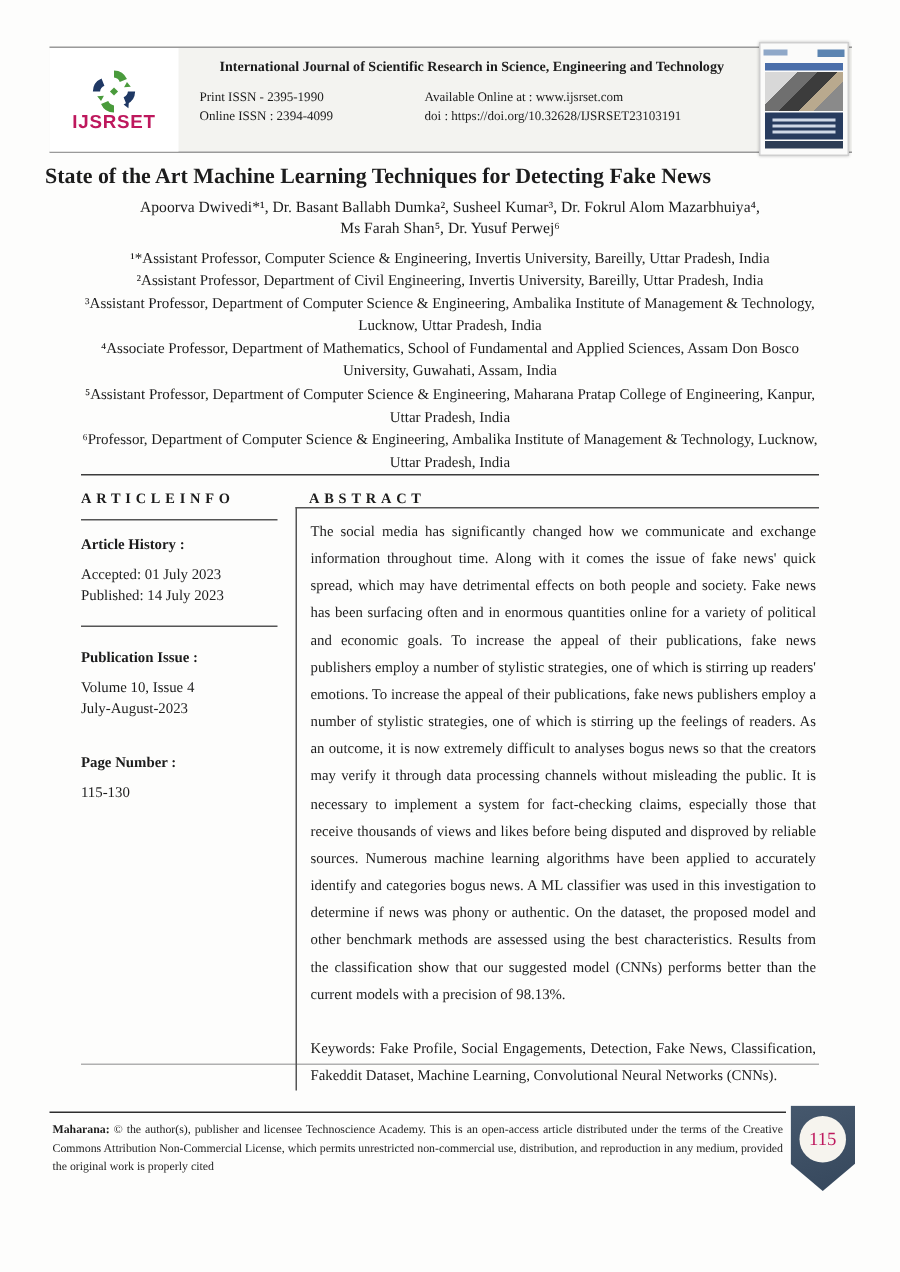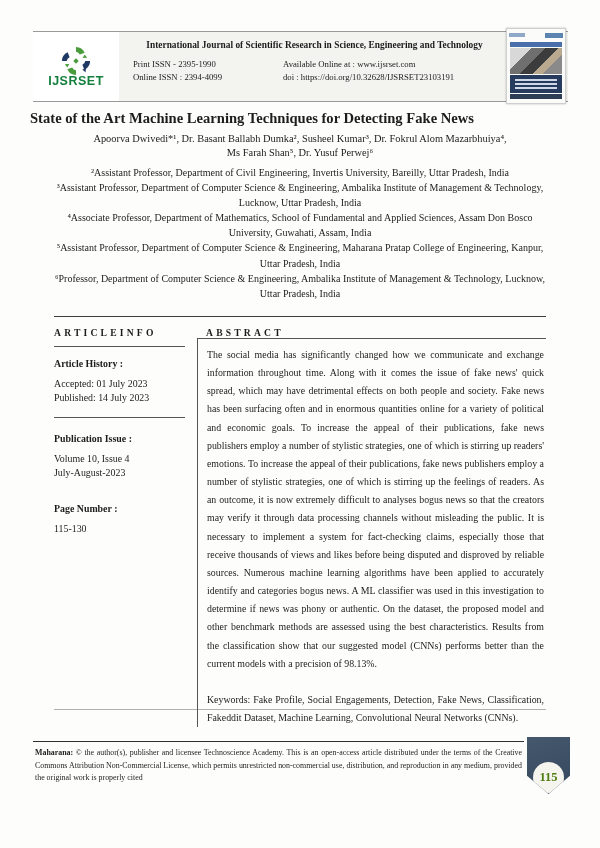--- a/index.html
+++ b/index.html
@@ -11,21 +11,21 @@
   
   .header-band{
     position:absolute;left:33px;top:31px;width:535px;height:69px;
     background:#f3f3f0;border-top:1.5px solid #9a9a9a;border-bottom:1.5px solid #9a9a9a;
     display:flex;align-items:stretch;
   }
   .logo-box{
     width:86px;background:#ffffff;display:flex;flex-direction:column;
     align-items:center;justify-content:center;padding:2px 0;
   }
-  .logo-text{font-weight:bold;color:#15803d;font-size:12.5px;letter-spacing:.5px;
+  .logo-text{font-weight:bold;color:#be185d;font-size:12.5px;letter-spacing:.5px;
     font-family:"Liberation Sans","DejaVu Sans",sans-serif;margin-top:-3px;}
   .header-center{flex:1;padding:5px 66px 3px 8px;display:flex;flex-direction:column;}
   .journal-title{font-weight:bold;font-size:9.4px;text-align:center;line-height:12px;margin-top:2px;}
   .header-meta{display:flex;margin-top:7px;font-size:8.7px;line-height:12.5px;}
   .issn-col{width:150px;text-align:left;padding-left:6px;}
   .online-col{flex:1;text-align:left;}
   .cover-thumb{
     position:absolute;right:2px;top:-4px;width:58px;height:74px;background:#fbfbfa;
     border:1px solid #cfcfcf;box-shadow:0 0 2px rgba(0,0,0,.25);overflow:hidden;
   }
@@ -70,23 +70,23 @@
   .copyright{position:absolute;left:35px;top:747px;width:487px;
     font-size:7.9px;line-height:12.7px;text-align:justify;}
   .copyright b{font-weight:bold;}
   .page-badge{
     position:absolute;left:527px;top:737px;width:43px;height:57px;
     background:linear-gradient(160deg,#46586d,#35475c);
     clip-path:polygon(0 0,100% 0,100% 68%,50% 100%,0 68%);
     display:flex;justify-content:center;
   }
   .badge-circle{
-    margin-top:25px;width:31px;height:31px;border-radius:50%;background:#f6f4ee;
+    margin-top:7px;width:31px;height:31px;border-radius:50%;background:#f6f4ee;
     display:flex;align-items:center;justify-content:center;
-    font-size:12.5px;font-weight:bold;color:#4d7c0f;
+    font-size:12.5px;font-weight:normal;color:#be185d;
   }
 </style>
 </head>
 <body>
 
 <div class="page">
 
   <div class="header-band">
     <div class="logo-box">
       <svg width="34" height="32" viewBox="0 0 100 100">
@@ -133,20 +133,21 @@
   </div>
 
   <div class="article-title">State of the Art Machine Learning Techniques for Detecting Fake News</div>
 
   <div class="authors">
     <div>Apoorva Dwivedi*¹, Dr. Basant Ballabh Dumka², Susheel Kumar³, Dr. Fokrul Alom Mazarbhuiya⁴,</div>
     <div>Ms Farah Shan⁵, Dr. Yusuf Perwej⁶</div>
   </div>
 
   <div class="affiliations">
+    <div>¹*Assistant Professor, Computer Science &amp; Engineering, Invertis University, Bareilly, Uttar Pradesh, India</div>
     <div>²Assistant Professor, Department of Civil Engineering, Invertis University, Bareilly, Uttar Pradesh, India</div>
     <div>³Assistant Professor, Department of Computer Science &amp; Engineering, Ambalika Institute of Management &amp; Technology, Lucknow, Uttar Pradesh, India</div>
     <div>⁴Associate Professor, Department of Mathematics, School of Fundamental and Applied Sciences, Assam Don Bosco University, Guwahati, Assam, India</div>
     <div>⁵Assistant Professor, Department of Computer Science &amp; Engineering, Maharana Pratap College of Engineering, Kanpur, Uttar Pradesh, India</div>
     <div>⁶Professor, Department of Computer Science &amp; Engineering, Ambalika Institute of Management &amp; Technology, Lucknow, Uttar Pradesh, India</div>
   </div>
 
   <div class="info-section">
 
     <div class="info-col">

